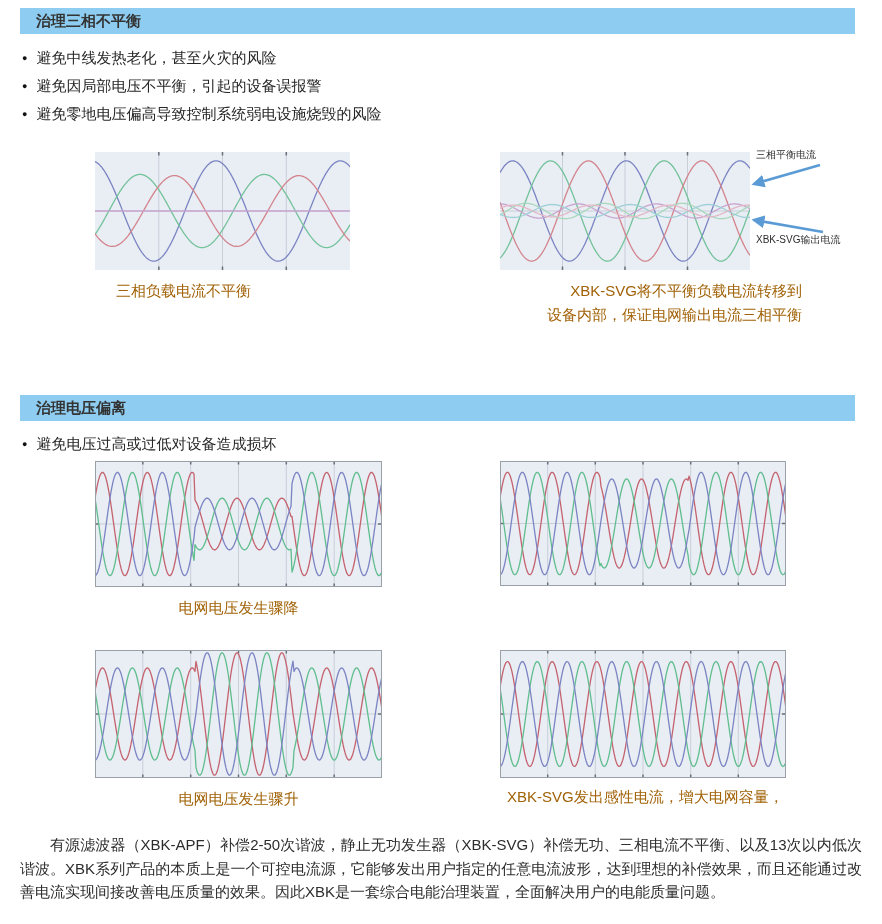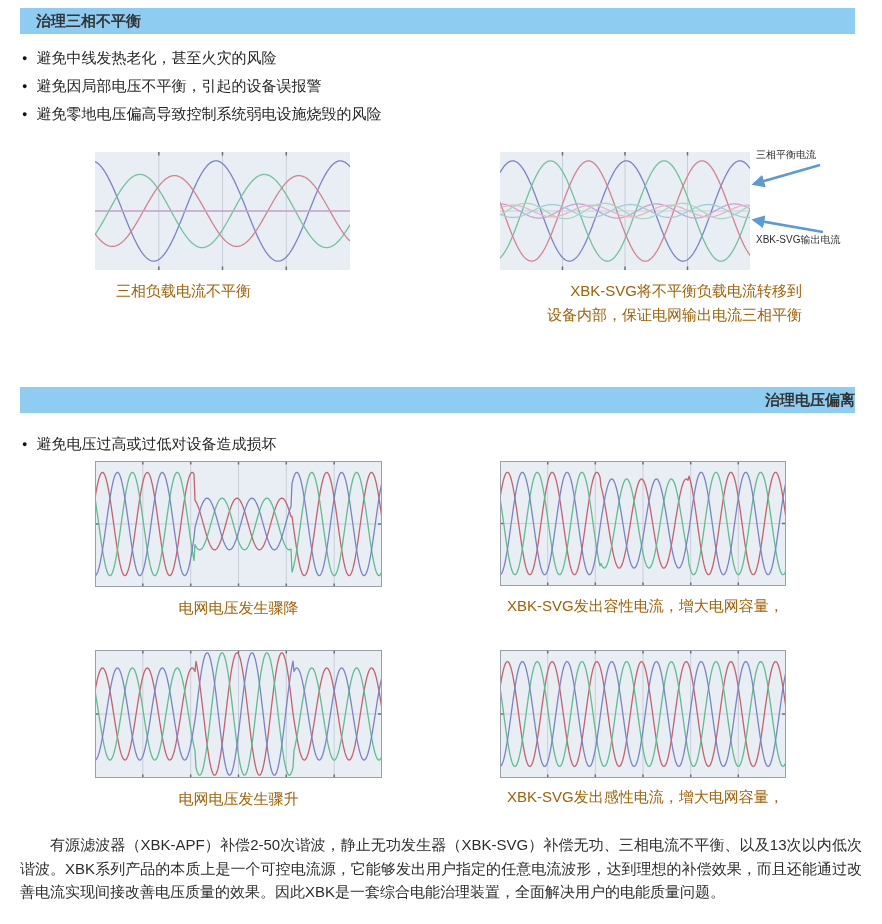--- a/index.html
+++ b/index.html
@@ -7,21 +7,21 @@
     width:882px;height:924px;position:relative;background:#ffffff;
     font-family:"Liberation Sans","DejaVu Sans",sans-serif;color:#2d2d2d;
     overflow:hidden;
   }
   .sec-header{
     position:absolute;left:20px;width:819px;height:26px;
     background:#8ecdf1;color:#333333;
     font-size:15px;font-weight:bold;line-height:26px;padding-left:16px;
   }
   #hdr1{top:8px;}
-  #hdr2{top:387px;text-align:right;}
+  #hdr2{top:395px;}
   .bullets{position:absolute;left:22px;font-size:15px;line-height:28px;color:#262626;}
   #bullets1{top:44px;}
   #bullets2{top:430px;}
   .bullet .dot{font-size:9px;margin-right:9px;vertical-align:2px;color:#111;}
   .wavechart{position:absolute;display:block;}
   #chart-a{left:95px;top:152px;}
   #chart-b{left:500px;top:152px;}
   #chart-c{left:95px;top:461px;}
   #chart-d{left:500px;top:461px;}
   #chart-e{left:95px;top:650px;}
@@ -211,20 +211,19 @@
     <line x1="0" y1="64" x2="4" y2="64" stroke="#6a7078" stroke-width="1.5"></line>
     <line x1="282" y1="64" x2="286" y2="64" stroke="#6a7078" stroke-width="1.5"></line>
     <path d="M0 37.76 L1 31.65 L2 26.18 L3 21.45 L4 17.57 L5 14.60 L6 12.60 L7 11.62 L8 11.68 L9 12.76 L10 14.86 L11 17.93 L12 21.91 L13 26.71 L14 32.26 L15 38.43 L16 45.10 L17 52.15 L18 59.43 L19 66.80 L20 74.12 L21 81.24 L22 88.01 L23 94.32 L24 100.02 L25 105.01 L26 109.20 L27 112.49 L28 114.82 L29 116.16 L30 116.46 L31 115.72 L32 113.97 L33 111.23 L34 107.56 L35 103.03 L36 97.72 L37 91.76 L38 85.24 L39 78.31 L40 71.09 L41 63.73 L42 56.38 L43 49.18 L44 42.27 L45 35.79 L46 29.87 L47 24.62 L48 20.14 L49 16.54 L50 13.87 L51 12.19 L52 11.53 L53 11.91 L54 13.31 L55 15.72 L56 19.08 L57 23.32 L58 28.37 L59 34.12 L60 40.47 L61 47.27 L62 54.41 L63 61.73 L64 69.10 L65 76.37 L66 83.40 L67 90.04 L68 96.17 L69 101.66 L70 106.41 L71 110.33 L72 113.32 L73 115.35 L74 116.36 L75 116.34 L76 115.28 L77 113.22 L78 110.18 L79 106.23 L80 101.45 L81 95.92 L82 89.77 L83 83.11 L84 76.07 L85 68.80 L86 61.43 L87 54.11 L88 46.98 L89 40.19 L90 33.87 L91 28.15 L92 23.13 L93 18.92 L94 15.60 L95 13.23 L96 11.87 L97 11.54 L98 12.24 L99 13.96 L100 16.67 L101 20.31 L102 24.82 L103 30.10 L104 36.05 L105 42.55 L106 49.47 L107 56.68 L108 64.04 L109 71.39 L110 78.60 L111 85.52 L112 92.02 L113 97.96 L114 103.23 L115 107.73 L116 111.36 L117 114.06 L118 115.78 L119 116.47 L120 116.12 L121 114.75 L122 112.37 L123 109.04 L124 104.82 L125 99.80 L126 94.06 L127 87.74 L128 80.95 L129 73.82 L130 66.50 L131 59.13 L132 51.85 L133 44.82 L134 38.16 L135 32.01 L136 26.50 L137 21.72 L138 17.78 L139 14.76 L140 12.70 L141 11.66 L142 11.64 L143 12.67 L144 14.70 L145 17.71 L146 21.63 L147 26.39 L148 31.89 L149 38.03 L150 44.67 L151 51.70 L152 58.97 L153 66.34 L154 73.67 L155 80.80 L156 87.60 L157 93.94 L158 99.68 L159 104.72 L160 108.96 L161 112.31 L162 114.71 L163 116.10 L164 116.47 L165 115.80 L166 114.11 L167 111.43 L168 107.81 L169 103.33 L170 98.08 L171 92.15 L172 85.66 L173 78.75 L174 71.54 L175 64.19 L176 56.84 L177 49.62 L178 42.69 L179 36.18 L180 30.22 L181 24.92 L182 20.40 L183 16.74 L184 14.01 L185 12.26 L186 11.54 L187 11.85 L188 13.20 L189 15.54 L190 18.84 L191 23.03 L192 28.04 L193 33.75 L194 40.05 L195 46.84 L196 53.95 L197 61.27 L198 68.64 L199 75.92 L200 82.97 L201 89.64 L202 95.80 L203 101.34 L204 106.14 L205 110.11 L206 113.16 L207 115.25 L208 116.33 L209 116.37 L210 115.38 L211 113.38 L212 110.40 L213 106.50 L214 101.77 L215 96.29 L216 90.17 L217 83.54 L218 76.52 L219 69.26 L220 61.89 L221 54.56 L222 47.42 L223 40.60 L224 34.25 L225 28.49 L226 23.42 L227 19.16 L228 15.78 L229 13.35 L230 11.93 L231 11.53 L232 12.16 L233 13.82 L234 16.47 L235 20.06 L236 24.51 L237 29.75 L238 35.66 L239 42.13 L240 49.03 L241 56.23 L242 63.58 L243 70.94 L244 78.16 L245 85.10 L246 91.63 L247 97.61 L248 102.92 L249 107.47 L250 111.16 L251 113.92 L252 115.70 L253 116.45 L254 116.17 L255 114.86 L256 112.55 L257 109.28 L258 105.11 L259 100.13 L260 94.44 L261 88.15 L262 81.38 L263 74.27 L264 66.96 L265 59.59 L266 52.30 L267 45.25 L268 38.56 L269 32.38 L270 26.82 L271 22.00 L272 18.00 L273 14.92 L274 12.80 L275 11.69 L276 11.61 L277 12.57 L278 14.55 L279 17.50 L280 21.36 L281 26.07 L282 31.53 L283 37.63 L284 44.25 L285 51.25 L286 58.51 " fill="none" stroke="#c4626e" stroke-width="1.3" stroke-linejoin="round"></path>
     <path d="M0 37.76 L1 44.39 L2 51.40 L3 58.67 L4 66.04 L5 73.37 L6 80.51 L7 87.33 L8 93.69 L9 99.46 L10 104.53 L11 108.80 L12 112.19 L13 114.63 L14 116.06 L15 116.47 L16 115.85 L17 114.20 L18 111.56 L19 107.98 L20 103.54 L21 98.31 L22 92.41 L23 85.94 L24 79.04 L25 71.85 L26 64.50 L27 57.14 L28 49.92 L29 42.97 L30 36.44 L31 30.45 L32 25.13 L33 20.57 L34 16.87 L35 14.10 L36 12.32 L37 11.55 L38 11.82 L39 13.12 L40 15.42 L41 18.69 L42 22.84 L43 27.81 L44 33.50 L45 39.78 L46 46.55 L47 53.65 L48 60.97 L49 68.34 L50 75.62 L51 82.68 L52 89.37 L53 95.56 L54 101.12 L55 105.95 L56 109.96 L57 113.06 L58 115.18 L59 116.30 L60 116.39 L61 115.44 L62 113.48 L63 110.54 L64 106.68 L65 101.98 L66 96.53 L67 90.44 L68 83.83 L69 76.82 L70 69.56 L71 62.19 L72 54.86 L73 47.71 L74 40.88 L75 34.51 L76 28.71 L77 23.62 L78 19.32 L79 15.90 L80 13.43 L81 11.97 L82 11.52 L83 12.12 L84 13.73 L85 16.34 L86 19.89 L87 24.31 L88 29.52 L89 35.40 L90 41.85 L91 48.74 L92 55.92 L93 63.27 L94 70.63 L95 77.86 L96 84.82 L97 91.36 L98 97.37 L99 102.72 L100 107.30 L101 111.03 L102 113.83 L103 115.64 L104 116.44 L105 116.20 L106 114.94 L107 112.66 L108 109.43 L109 105.30 L110 100.35 L111 94.69 L112 88.42 L113 81.67 L114 74.57 L115 67.26 L116 59.89 L117 52.60 L118 45.53 L119 38.83 L120 32.63 L121 27.04 L122 22.18 L123 18.15 L124 15.03 L125 12.87 L126 11.72 L127 11.60 L128 12.51 L129 14.44 L130 17.35 L131 21.18 L132 25.86 L133 31.29 L134 37.36 L135 43.96 L136 50.96 L137 58.21 L138 65.58 L139 72.91 L140 80.07 L141 86.91 L142 93.30 L143 99.12 L144 104.23 L145 108.56 L146 112.01 L147 114.50 L148 116.00 L149 116.48 L150 115.92 L151 114.33 L152 111.75 L153 108.23 L154 103.84 L155 98.66 L156 92.79 L157 86.36 L158 79.48 L159 72.30 L160 64.96 L161 57.60 L162 50.36 L163 43.39 L164 36.83 L165 30.81 L166 25.44 L167 20.83 L168 17.08 L169 14.25 L170 12.40 L171 11.57 L172 11.77 L173 13.01 L174 15.25 L175 18.46 L176 22.56 L177 27.48 L178 33.12 L179 39.37 L180 46.11 L181 53.20 L182 60.51 L183 67.88 L184 75.17 L185 82.25 L186 88.97 L187 95.19 L188 100.80 L189 105.68 L190 109.73 L191 112.89 L192 115.08 L193 116.26 L194 116.41 L195 115.53 L196 113.63 L197 110.75 L198 106.95 L199 102.30 L200 96.89 L201 90.84 L202 84.25 L203 77.27 L204 70.02 L205 62.66 L206 55.32 L207 48.15 L208 41.29 L209 34.89 L210 29.06 L211 23.91 L212 19.56 L213 16.09 L214 13.56 L215 12.03 L216 11.52 L217 12.05 L218 13.60 L219 16.15 L220 19.64 L221 24.01 L222 29.17 L223 35.02 L224 41.43 L225 48.30 L226 55.47 L227 62.81 L228 70.17 L229 77.42 L230 84.39 L231 90.97 L232 97.01 L233 102.40 L234 107.04 L235 110.82 L236 113.68 L237 115.56 L238 116.42 L239 116.25 L240 115.05 L241 112.83 L242 109.66 L243 105.58 L244 100.69 L245 95.06 L246 88.83 L247 82.11 L248 75.02 L249 67.72 L250 60.35 L251 53.05 L252 45.97 L253 39.24 L254 33.00 L255 27.37 L256 22.46 L257 18.38 L258 15.19 L259 12.97 L260 11.76 L261 11.57 L262 12.43 L263 14.29 L264 17.14 L265 20.92 L266 25.54 L267 30.93 L268 36.97 L269 43.54 L270 50.51 L271 57.75 L272 65.11 L273 72.46 L274 79.63 L275 86.50 L276 92.92 L277 98.77 L278 103.94 L279 108.31 L280 111.82 L281 114.38 L282 115.94 L283 116.48 L284 115.98 L285 114.46 L286 111.94 " fill="none" stroke="#5fbd8e" stroke-width="1.3" stroke-linejoin="round"></path>
     <path d="M0 116.48 L1 115.96 L2 114.42 L3 111.88 L4 108.40 L5 104.04 L6 98.89 L7 93.05 L8 86.64 L9 79.78 L10 72.61 L11 65.27 L12 57.90 L13 50.66 L14 43.68 L15 37.10 L16 31.05 L17 25.65 L18 21.01 L19 17.21 L20 14.34 L21 12.45 L22 11.58 L23 11.74 L24 12.94 L25 15.14 L26 18.30 L27 22.37 L28 27.26 L29 32.87 L30 39.10 L31 45.82 L32 52.90 L33 60.20 L34 67.57 L35 74.87 L36 81.96 L37 88.69 L38 94.94 L39 100.58 L40 105.49 L41 109.58 L42 112.78 L43 115.01 L44 116.24 L45 116.43 L46 115.59 L47 113.73 L48 110.89 L49 107.12 L50 102.51 L51 97.13 L52 91.10 L53 84.54 L54 77.56 L55 70.33 L56 62.96 L57 55.62 L58 48.44 L59 41.57 L60 35.14 L61 29.29 L62 24.11 L63 19.73 L64 16.21 L65 13.65 L66 12.07 L67 11.52 L68 12.01 L69 13.52 L70 16.03 L71 19.48 L72 23.81 L73 28.94 L74 34.76 L75 41.16 L76 48.00 L77 55.16 L78 62.50 L79 69.87 L80 77.12 L81 84.11 L82 90.70 L83 96.77 L84 102.19 L85 106.86 L86 110.68 L87 113.58 L88 115.50 L89 116.41 L90 116.28 L91 115.12 L92 112.95 L93 109.81 L94 105.77 L95 100.90 L96 95.31 L97 89.10 L98 82.39 L99 75.32 L100 68.03 L101 60.66 L102 53.35 L103 46.26 L104 39.51 L105 33.25 L106 27.59 L107 22.65 L108 18.53 L109 15.31 L110 13.04 L111 11.79 L112 11.56 L113 12.37 L114 14.20 L115 17.01 L116 20.74 L117 25.34 L118 30.69 L119 36.70 L120 43.25 L121 50.21 L122 57.45 L123 64.81 L124 72.15 L125 79.34 L126 86.22 L127 92.66 L128 98.54 L129 103.74 L130 108.15 L131 111.69 L132 114.29 L133 115.90 L134 116.48 L135 116.02 L136 114.54 L137 112.07 L138 108.64 L139 104.33 L140 99.23 L141 93.43 L142 87.05 L143 80.22 L144 73.06 L145 65.73 L146 58.36 L147 51.11 L148 44.10 L149 37.49 L150 31.41 L151 25.97 L152 21.27 L153 17.42 L154 14.49 L155 12.54 L156 11.61 L157 11.70 L158 12.83 L159 14.97 L160 18.08 L161 22.09 L162 26.93 L163 32.50 L164 38.70 L165 45.39 L166 52.45 L167 59.74 L168 67.11 L169 74.42 L170 81.53 L171 88.29 L172 94.57 L173 100.24 L174 105.20 L175 109.35 L176 112.61 L177 114.90 L178 116.19 L179 116.45 L180 115.67 L181 113.88 L182 111.10 L183 107.39 L184 102.82 L185 97.49 L186 91.49 L187 84.96 L188 78.01 L189 70.78 L190 63.42 L191 56.08 L192 48.88 L193 41.99 L194 35.53 L195 29.63 L196 24.41 L197 19.98 L198 16.41 L199 13.78 L200 12.14 L201 11.52 L202 11.95 L203 13.39 L204 15.84 L205 19.24 L206 23.52 L207 28.60 L208 34.38 L209 40.74 L210 47.56 L211 54.71 L212 62.04 L213 69.41 L214 76.67 L215 83.68 L216 90.31 L217 96.41 L218 101.88 L219 106.59 L220 110.47 L221 113.43 L222 115.41 L223 116.38 L224 116.32 L225 115.22 L226 113.11 L227 110.03 L228 106.05 L229 101.23 L230 95.68 L231 89.50 L232 82.83 L233 75.77 L234 68.49 L235 61.12 L236 53.80 L237 46.69 L238 39.92 L239 33.62 L240 27.92 L241 22.94 L242 18.76 L243 15.48 L244 13.16 L245 11.84 L246 11.54 L247 12.29 L248 14.05 L249 16.80 L250 20.48 L251 25.03 L252 30.34 L253 36.31 L254 42.83 L255 49.77 L256 56.99 L257 64.35 L258 71.70 L259 78.90 L260 85.80 L261 92.28 L262 98.19 L263 103.43 L264 107.90 L265 111.50 L266 114.15 L267 115.82 L268 116.47 L269 116.08 L270 114.67 L271 112.25 L272 108.88 L273 104.63 L274 99.57 L275 93.81 L276 87.47 L277 80.66 L278 73.52 L279 66.19 L280 58.82 L281 51.55 L282 44.53 L283 37.89 L284 31.77 L285 26.28 L286 21.54 " fill="none" stroke="#7b84c2" stroke-width="1.3" stroke-linejoin="round"></path>
     <rect x="0.5" y="0.5" width="285" height="127" fill="none" stroke="#9aa0a8" stroke-width="1"></rect>
   </svg>
 
 <div class="caption" id="cap-c">电网电压发生骤降</div>
 <div class="caption" id="cap-d">
-  <div>XBK-SVG发出容性电流，增大电网容量，</div>
 </div>
 <div class="caption" id="cap-e">电网电压发生骤升</div>
 <div class="caption" id="cap-f">
   <div>XBK-SVG发出感性电流，增大电网容量，</div>
 </div>
 
 <div class="paragraph">有源滤波器（XBK-APF）补偿2-50次谐波，静止无功发生器（XBK-SVG）补偿无功、三相电流不平衡、以及13次以内低次谐波。XBK系列产品的本质上是一个可控电流源，它能够发出用户指定的任意电流波形，达到理想的补偿效果，而且还能通过改善电流实现间接改善电压质量的效果。因此XBK是一套综合电能治理装置，全面解决用户的电能质量问题。</div>
 
 </body></html>

